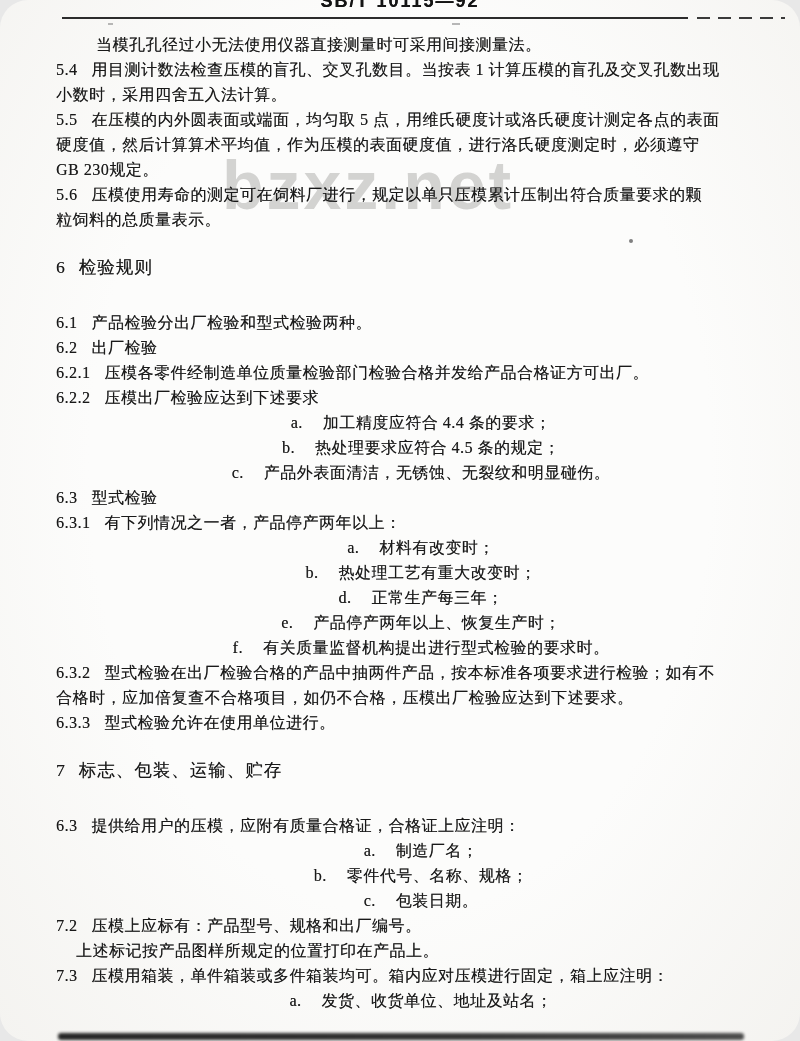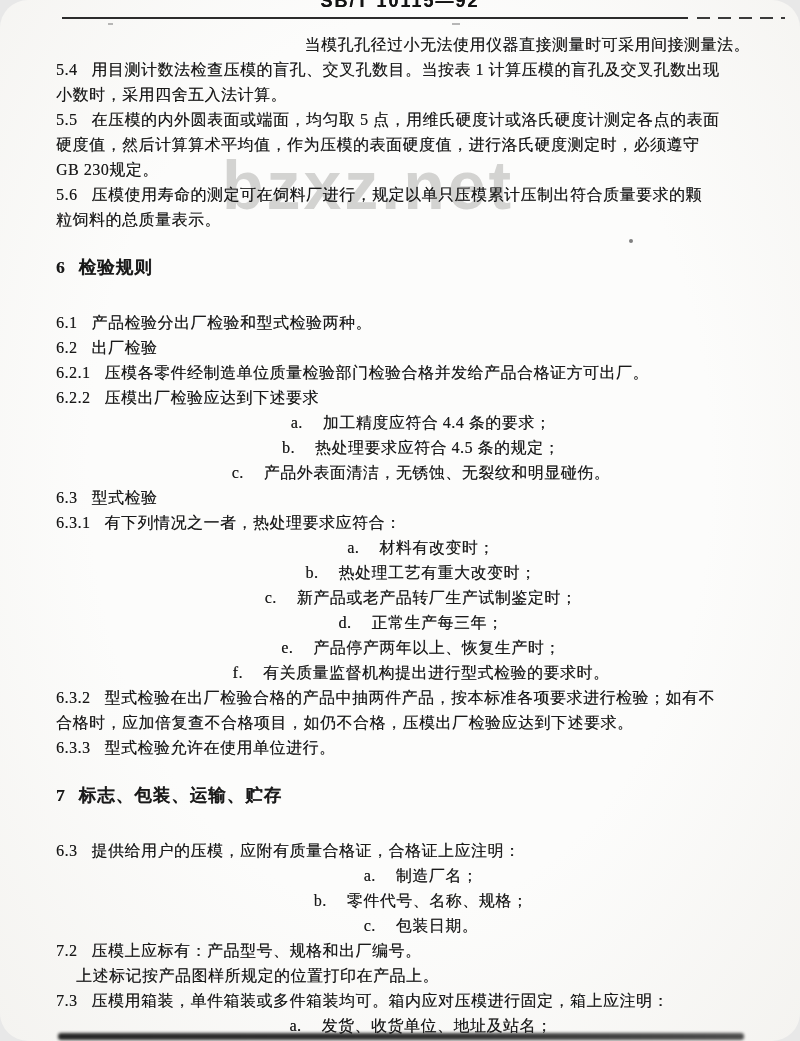--- a/index.html
+++ b/index.html
@@ -37,26 +37,26 @@
   }
   
   .doc{
     position:absolute;left:56px;right:50px;top:32px;z-index:2;
     font-size:16px;letter-spacing:0.5px;
     filter:blur(0.3px) contrast(1.02);
     text-shadow:0.3px 0.3px 0.4px rgba(10,10,10,0.55);
   }
   .line{line-height:25px;white-space:nowrap;}
   .line .num{margin-right:14px;}
-  .p-first{padding-left:40px;text-align:right;}
+  .p-first{padding-left:40px;}
   .hang{padding-left:20px;}
   .list{padding-left:36px;text-align:center;}
   .list .num{margin-right:20px;}
   .heading{
-    font-weight:bold;font-size:17.5px;line-height:26px;
+    font-weight:normal;font-size:17.5px;line-height:26px;
     margin:22px 0 30px 0;letter-spacing:1px;
   }
   .heading .num{margin-right:13px;}
   
   .speck-dot{position:absolute;width:4px;height:4px;border-radius:50%;
     background:#565656;opacity:.75;z-index:2;filter:blur(0.4px);}
   .speck-dash{position:absolute;width:8px;height:2px;background:#8a8a8a;
     opacity:.6;z-index:2;filter:blur(0.5px);}
   .bottom-shadow{
     position:absolute;left:58px;right:56px;bottom:1px;height:7px;
@@ -88,24 +88,23 @@
       <div class="line cont"><span>粒饲料的总质量表示。</span></div>
       <div class="line heading"><span class="num">6</span><span>检验规则</span></div>
       <div class="line body"><span class="num">6.1</span><span>产品检验分出厂检验和型式检验两种。</span></div>
       <div class="line body"><span class="num">6.2</span><span>出厂检验</span></div>
       <div class="line body"><span class="num">6.2.1</span><span>压模各零件经制造单位质量检验部门检验合格并发给产品合格证方可出厂。</span></div>
       <div class="line body"><span class="num">6.2.2</span><span>压模出厂检验应达到下述要求</span></div>
       <div class="line list"><span class="num">a.</span><span>加工精度应符合 4.4 条的要求；</span></div>
       <div class="line list"><span class="num">b.</span><span>热处理要求应符合 4.5 条的规定；</span></div>
       <div class="line list"><span class="num">c.</span><span>产品外表面清洁，无锈蚀、无裂纹和明显碰伤。</span></div>
       <div class="line body"><span class="num">6.3</span><span>型式检验</span></div>
-      <div class="line body"><span class="num">6.3.1</span><span>有下列情况之一者，热处理要求应符合：</span></div>
+      <div class="line body"><span class="num">6.3.1</span><span>有下列情况之一者，产品停产两年以上：</span></div>
       <div class="line list"><span class="num">a.</span><span>材料有改变时；</span></div>
       <div class="line list"><span class="num">b.</span><span>热处理工艺有重大改变时；</span></div>
-      <div class="line list"><span class="num">c.</span><span>新产品或老产品转厂生产试制鉴定时；</span></div>
       <div class="line list"><span class="num">d.</span><span>正常生产每三年；</span></div>
       <div class="line list"><span class="num">e.</span><span>产品停产两年以上、恢复生产时；</span></div>
       <div class="line list"><span class="num">f.</span><span>有关质量监督机构提出进行型式检验的要求时。</span></div>
       <div class="line body"><span class="num">6.3.2</span><span>型式检验在出厂检验合格的产品中抽两件产品，按本标准各项要求进行检验；如有不</span></div>
       <div class="line cont"><span>合格时，应加倍复查不合格项目，如仍不合格，压模出厂检验应达到下述要求。</span></div>
       <div class="line body"><span class="num">6.3.3</span><span>型式检验允许在使用单位进行。</span></div>
       <div class="line heading"><span class="num">7</span><span>标志、包装、运输、贮存</span></div>
       <div class="line body"><span class="num">6.3</span><span>提供给用户的压模，应附有质量合格证，合格证上应注明：</span></div>
       <div class="line list"><span class="num">a.</span><span>制造厂名；</span></div>
       <div class="line list"><span class="num">b.</span><span>零件代号、名称、规格；</span></div>

